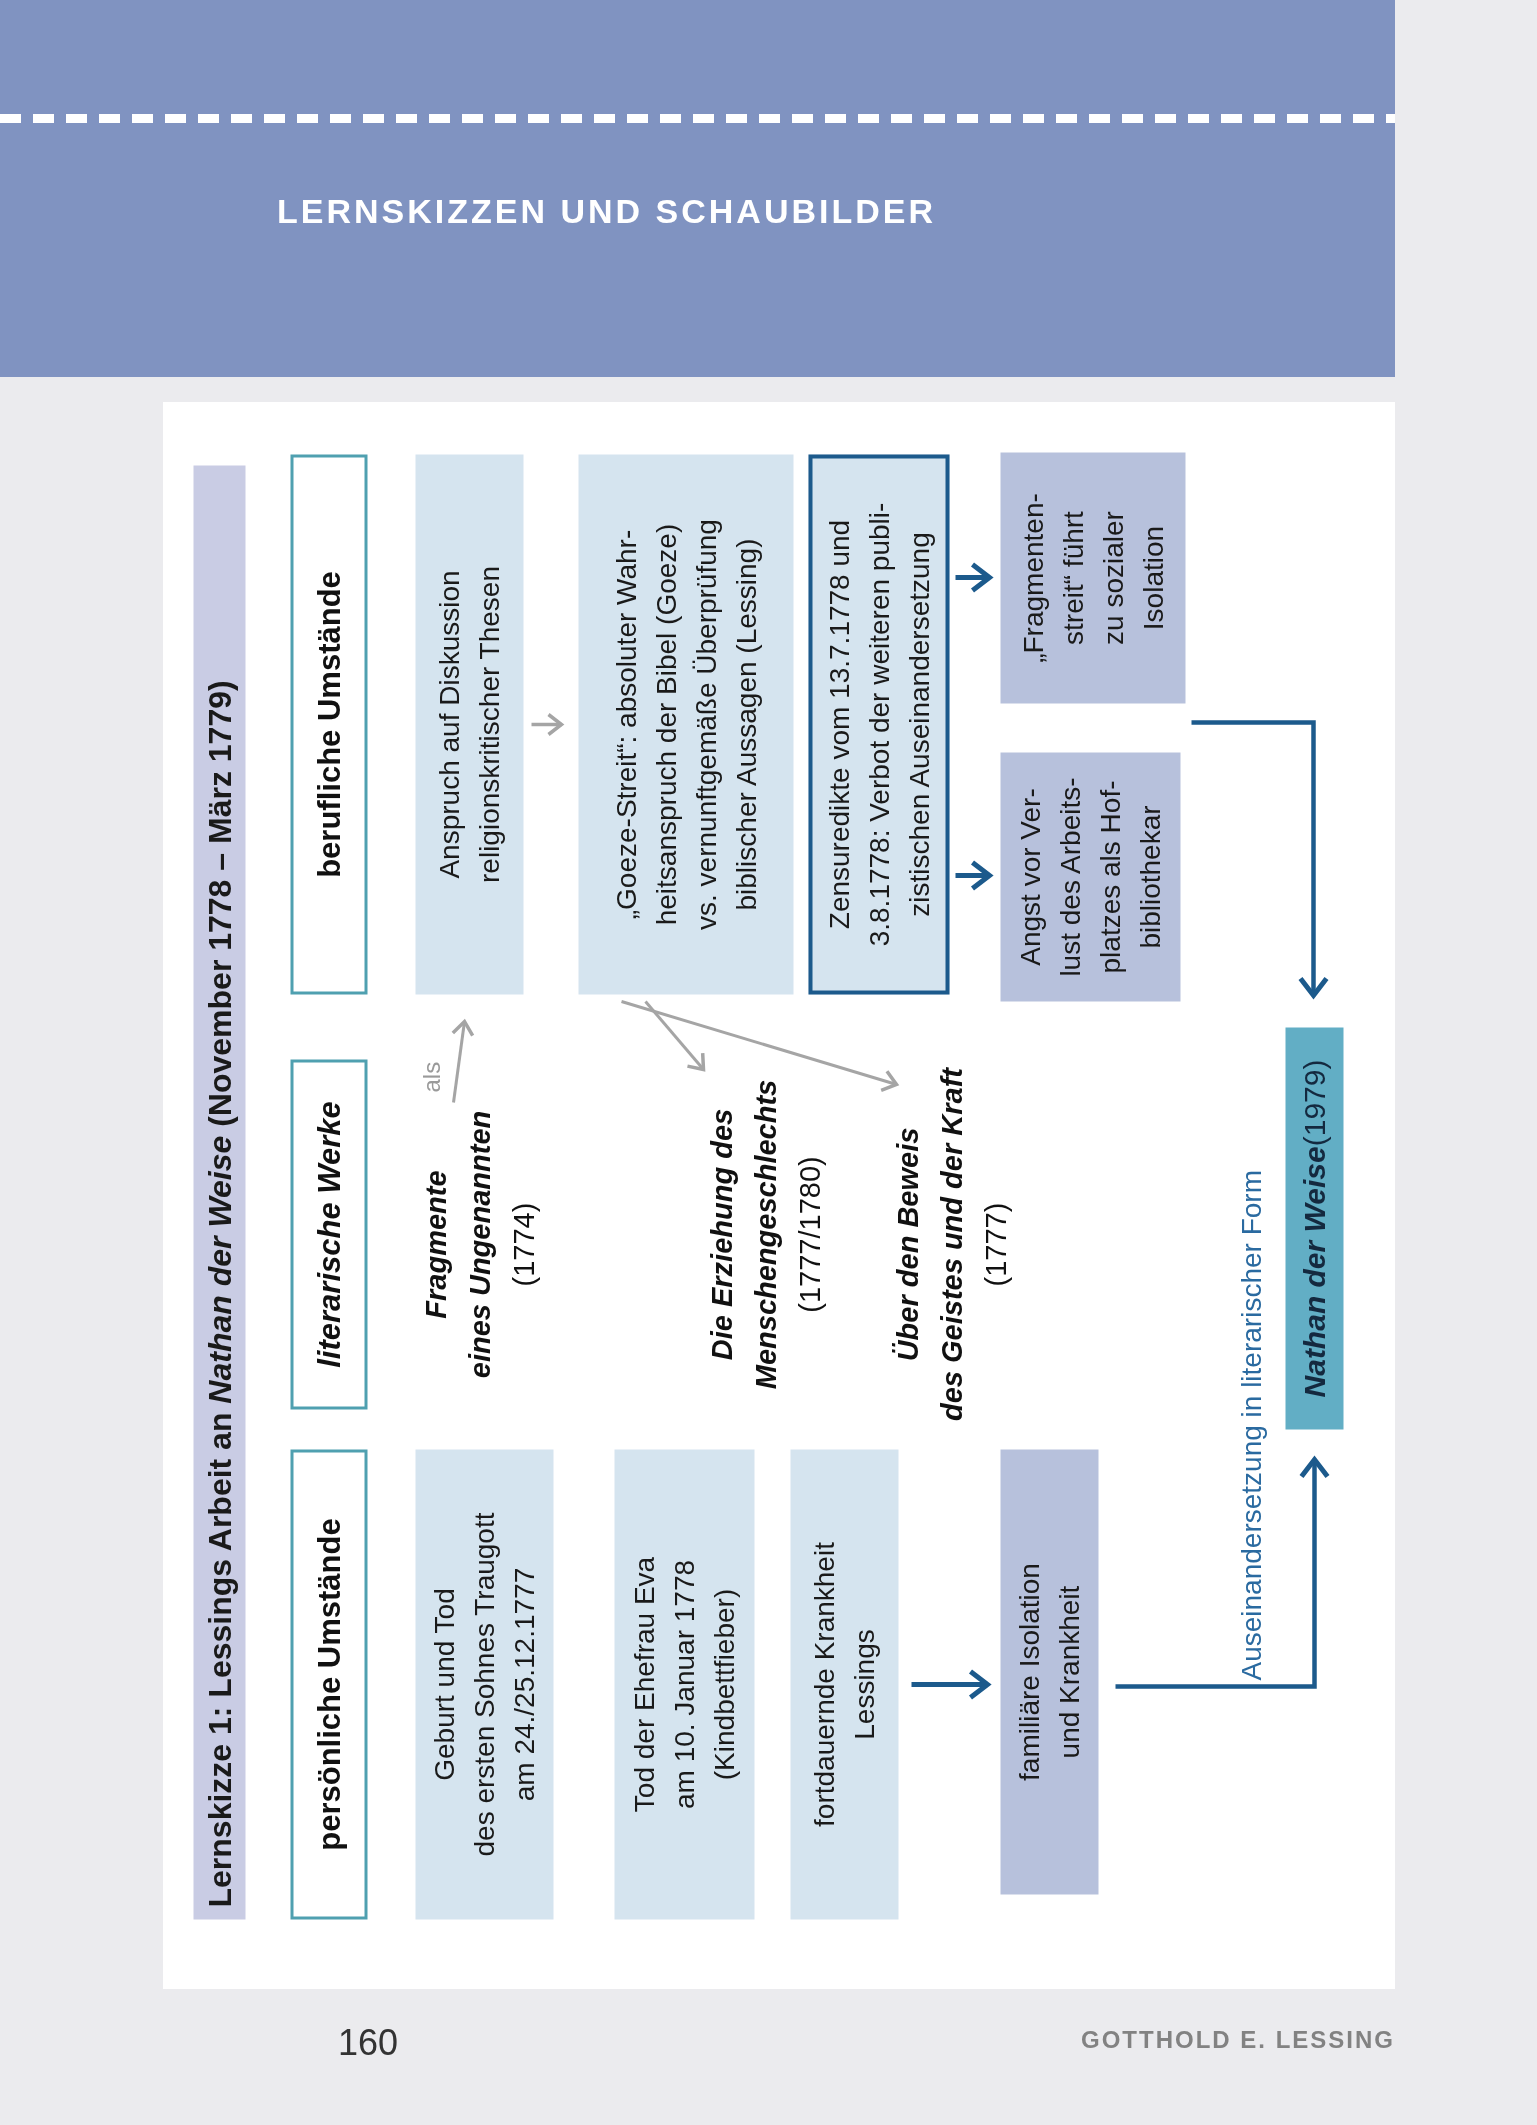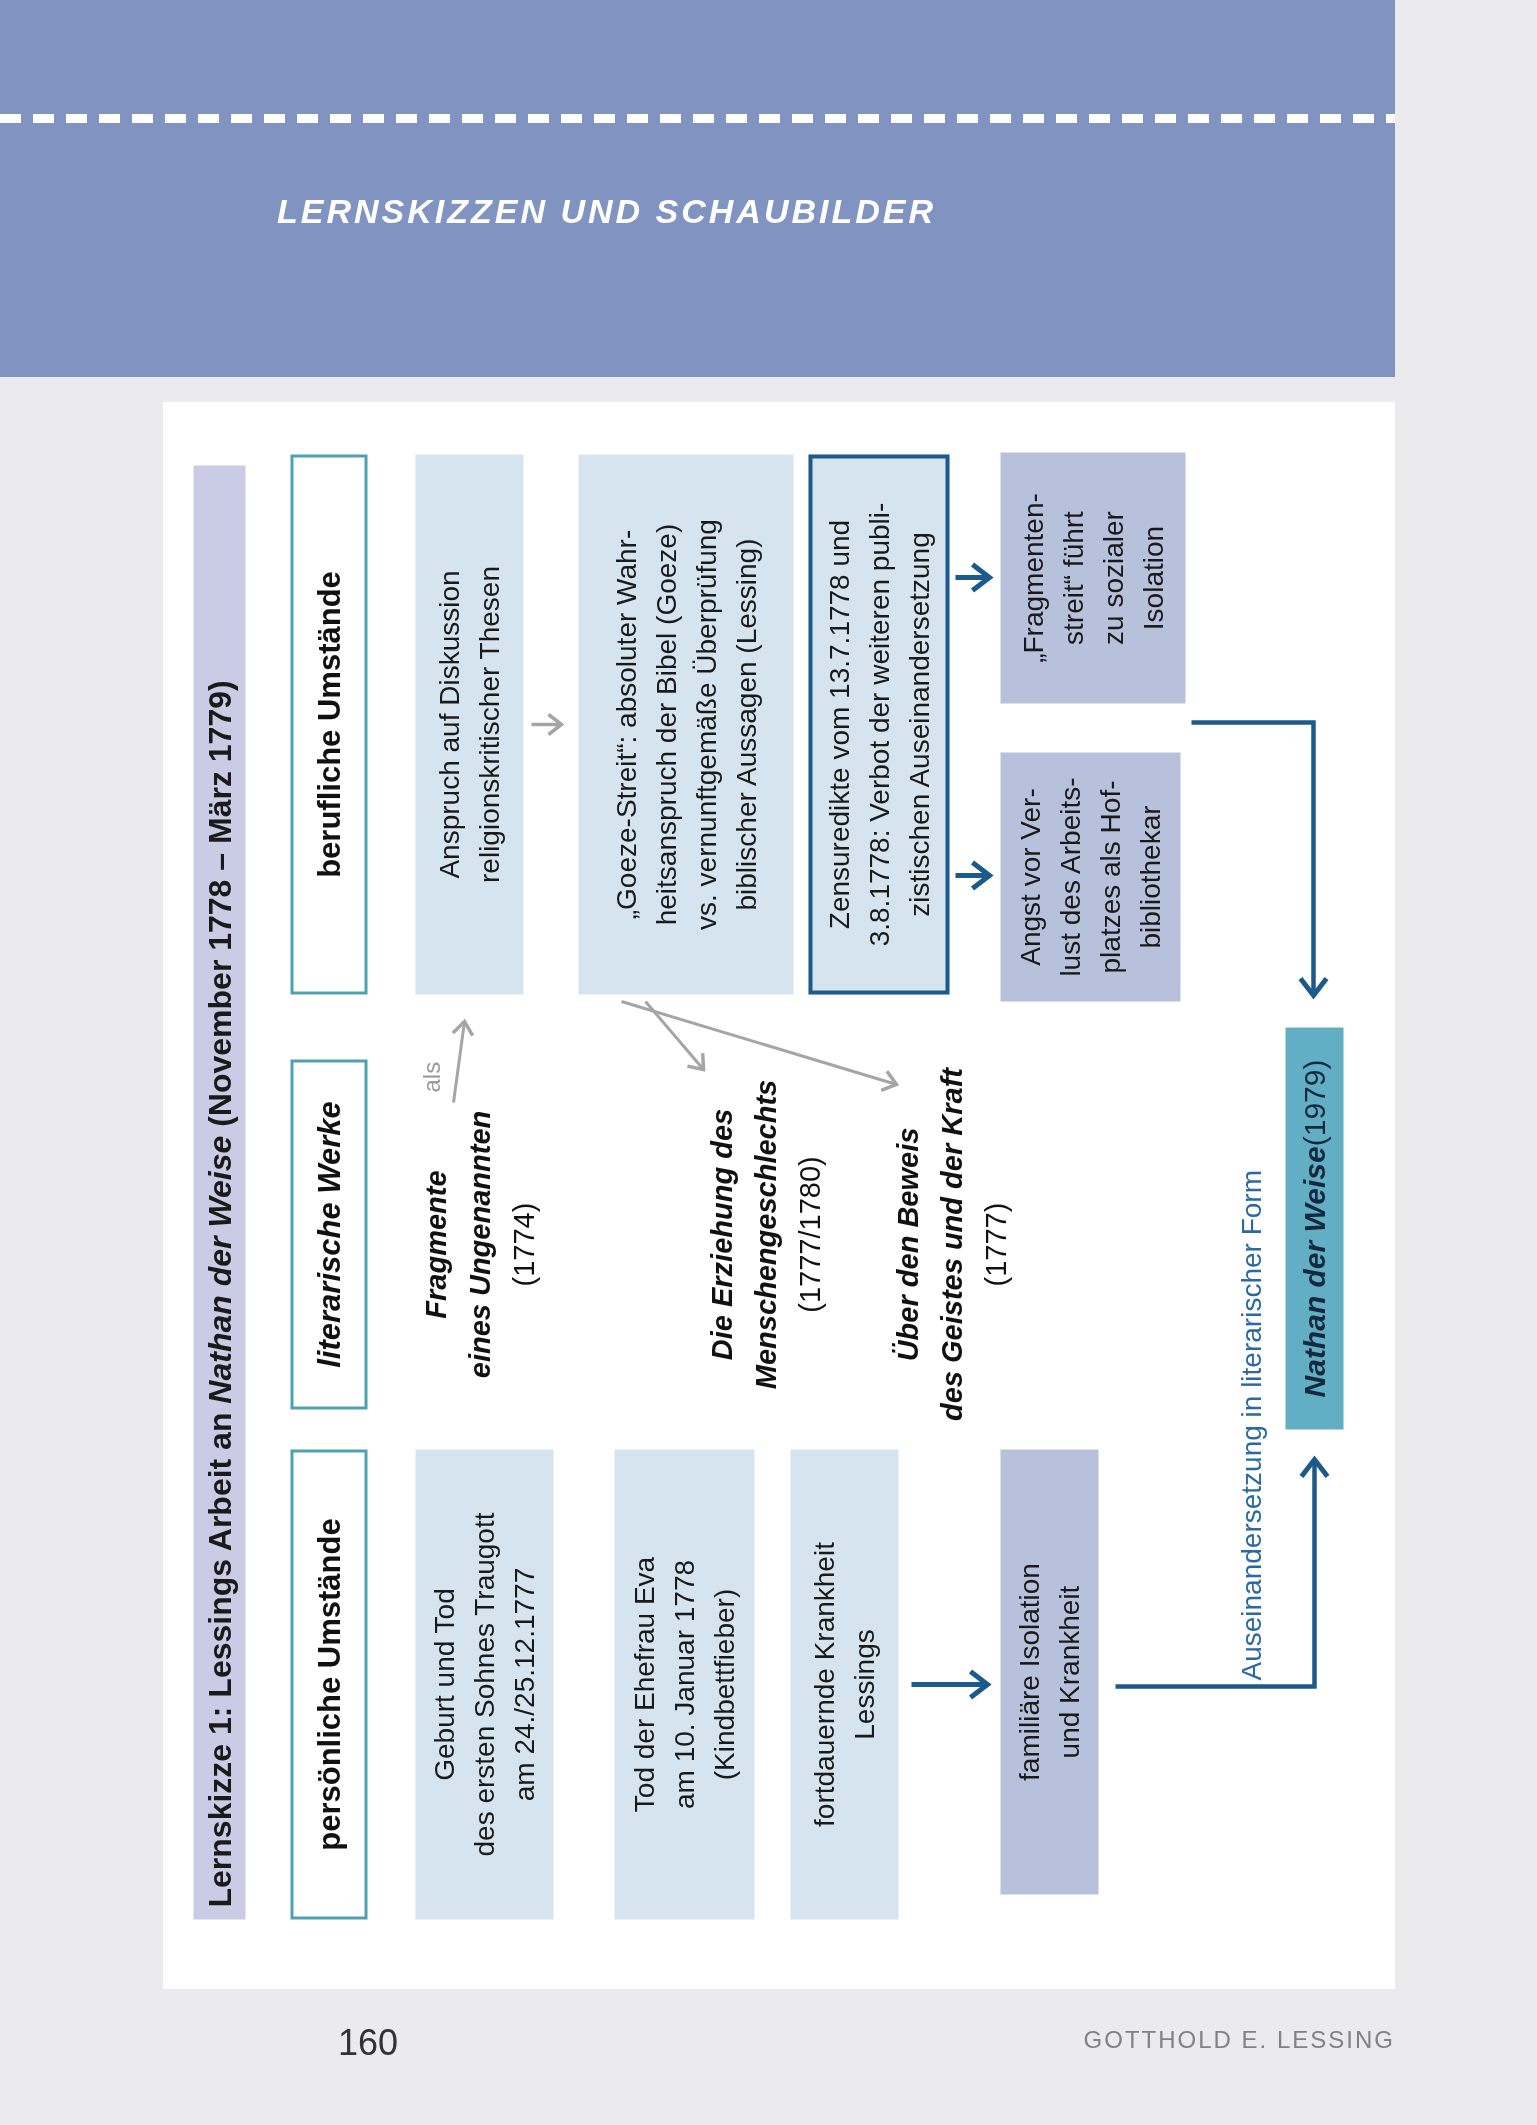--- a/index.html
+++ b/index.html
@@ -2,21 +2,21 @@
 <html><head>
 <meta charset="utf-8">
 <style>
   html,body{margin:0;padding:0;}
   body{
     width:1537px;height:2125px;position:relative;overflow:hidden;
     background:#ebebee;
     font-family:"Liberation Sans","DejaVu Sans",sans-serif;
   }
   
-  .banner{position:absolute;left:0;top:0;width:1395px;height:377px;background:#8093c1;font-style:italic;}
+  .banner{position:absolute;left:0;top:0;width:1395px;height:377px;background:#8093c1;}
   .dashes{position:absolute;left:0;top:114px;width:1395px;height:9px;
     background:repeating-linear-gradient(90deg,#ffffff 0 21px,rgba(0,0,0,0) 21px 33px);}
   .banner-title{position:absolute;left:277px;top:192px;color:#ffffff;font-weight:bold;
     font-size:34px;letter-spacing:3px;white-space:nowrap;}
   
   .card{position:absolute;left:163px;top:402px;width:1232px;height:1587px;background:#ffffff;}
   .rotor{position:absolute;left:-177.5px;top:177.5px;width:1587px;height:1232px;
     transform:rotate(-90deg);transform-origin:center center;}
   
   .dg-title{position:absolute;left:70px;top:30px;width:1454px;height:52px;background:#c9cce4;
@@ -37,21 +37,21 @@
   .lit .t{font-weight:bold;font-style:italic;}
   .nathan{position:absolute;left:560px;top:1122px;width:402px;height:58px;background:#62aec5;
     display:flex;align-items:center;justify-content:center;font-size:30px;color:#14293f;
     white-space:nowrap;}
   .nathan .it{font-style:italic;font-weight:bold;}
   .annotation{position:absolute;left:309px;top:1072px;font-size:28px;color:#2a6aa0;white-space:nowrap;}
   .als{position:absolute;left:897px;top:254px;font-size:24px;color:#9a9a9a;}
   .overlay{position:absolute;left:0;top:0;}
   
   .page-number{position:absolute;left:338px;top:2022px;font-size:36px;color:#333333;}
-  .footer-author{position:absolute;right:142px;top:2026px;font-size:24px;font-weight:normal;
+  .footer-author{position:absolute;right:142px;top:2026px;font-size:24px;font-weight:bold;
     letter-spacing:2px;color:#828282;white-space:nowrap;margin-left:28px;}
 </style>
 </head>
 <body>
 
 <div class="banner">
   <div class="dashes"></div>
   <div class="banner-title">LERNSKIZZEN UND SCHAUBILDER</div>
 </div>
 

